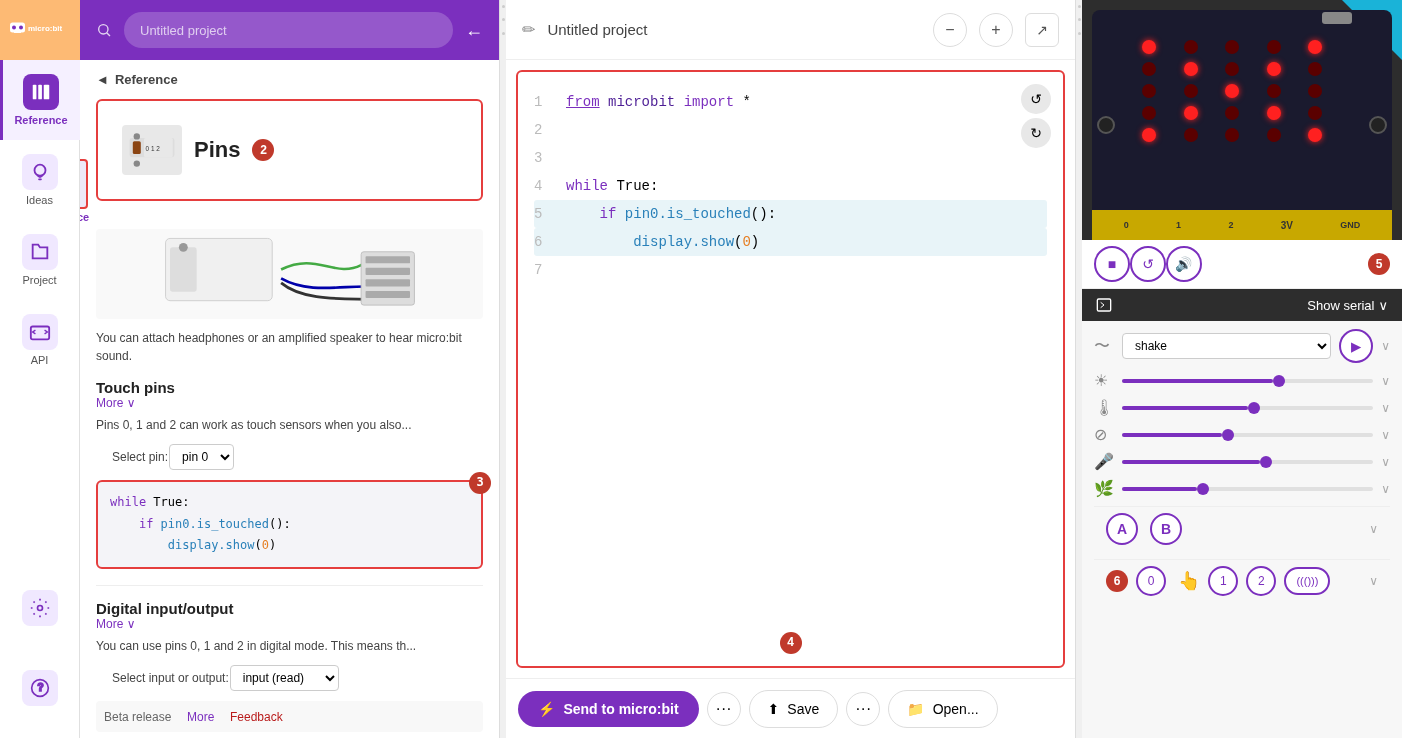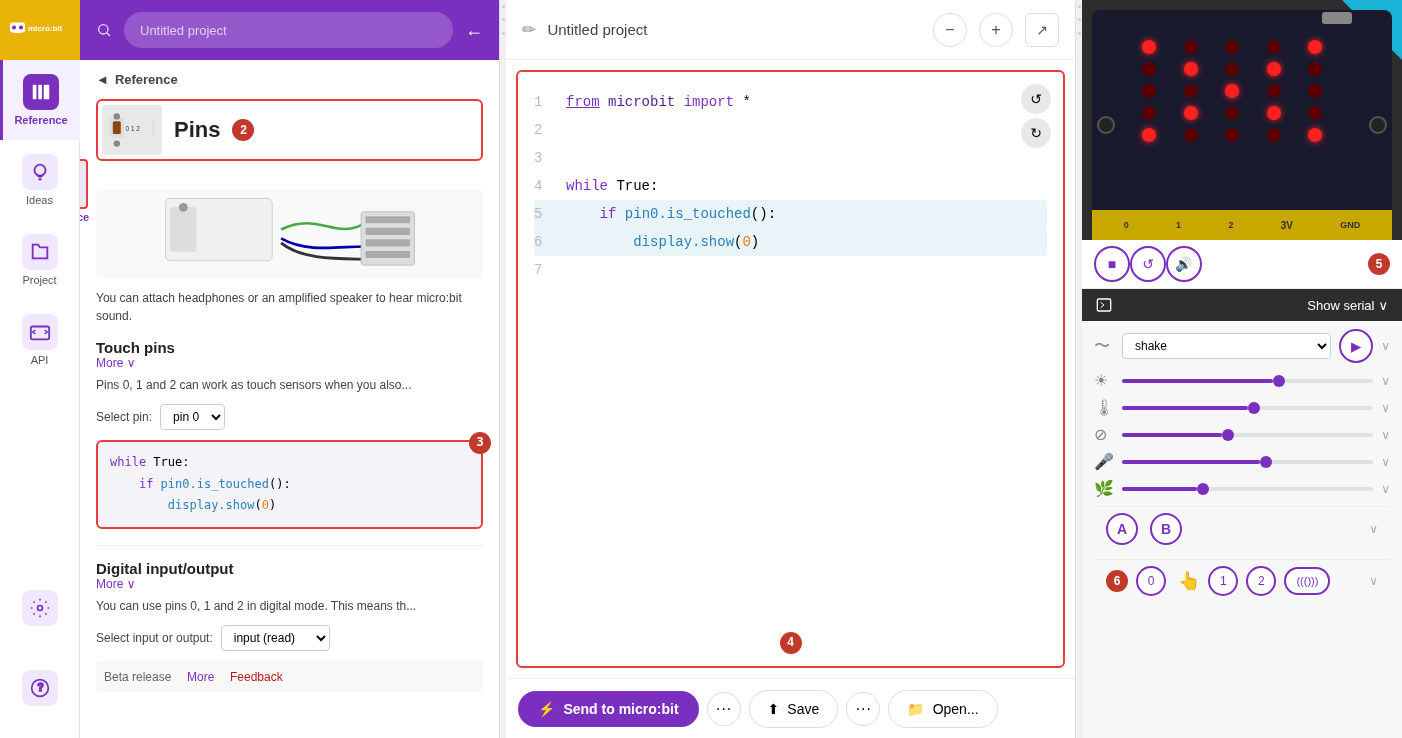--- a/index.html
+++ b/index.html
@@ -12,21 +12,21 @@
       display: flex;
       flex-direction: column;
       align-items: center;
       padding: 0;
       border-right: 1px solid #e0e0e0;
       z-index: 10;
     }
     .sidebar-logo {
       width: 80px;
       height: 60px;
-      background: #eab308;
+      background: #fdba74;
       display: flex;
       align-items: center;
       justify-content: center;
     }
     .sidebar-item {
       width: 80px;
       height: 80px;
       display: flex;
       flex-direction: column;
       align-items: center;
@@ -114,21 +114,21 @@
     }
     .reference-breadcrumb span { color: #444; font-weight: 600; }
 
     .pins-header {
       display: flex;
       align-items: center;
       gap: 12px;
       margin-bottom: 28px;
       border: 2px solid #e53e3e;
       border-radius: 6px;
-      padding: 4px;
+      padding: 24px;
     }
     .pins-icon {
       width: 60px;
       height: 50px;
       background: #e8e8e8;
       border-radius: 4px;
       display: flex;
       align-items: center;
       justify-content: center;
       font-size: 20px;
@@ -168,24 +168,25 @@
       flex-direction: column;
     }
     .section-title { font-size: 15px; font-weight: bold; color: #222; }
     .more-link { color: #7B2FBE; font-size: 12px; cursor: pointer; }
 
     .section-desc { font-size: 12px; color: #444; margin-bottom: 10px; line-height: 1.5; }
 
     .select-row {
       display: flex;
       align-items: center;
-      gap: 8px;
+      gap: 1px;
       margin-bottom: 10px;
       font-size: 12px;
       color: #444;
+      margin-left: 16px;
     }
     .select-row select {
       padding: 4px 8px;
       border: 1px solid #ccc;
       border-radius: 4px;
       font-size: 12px;
       background: white;
     }
 
     .code-block {

